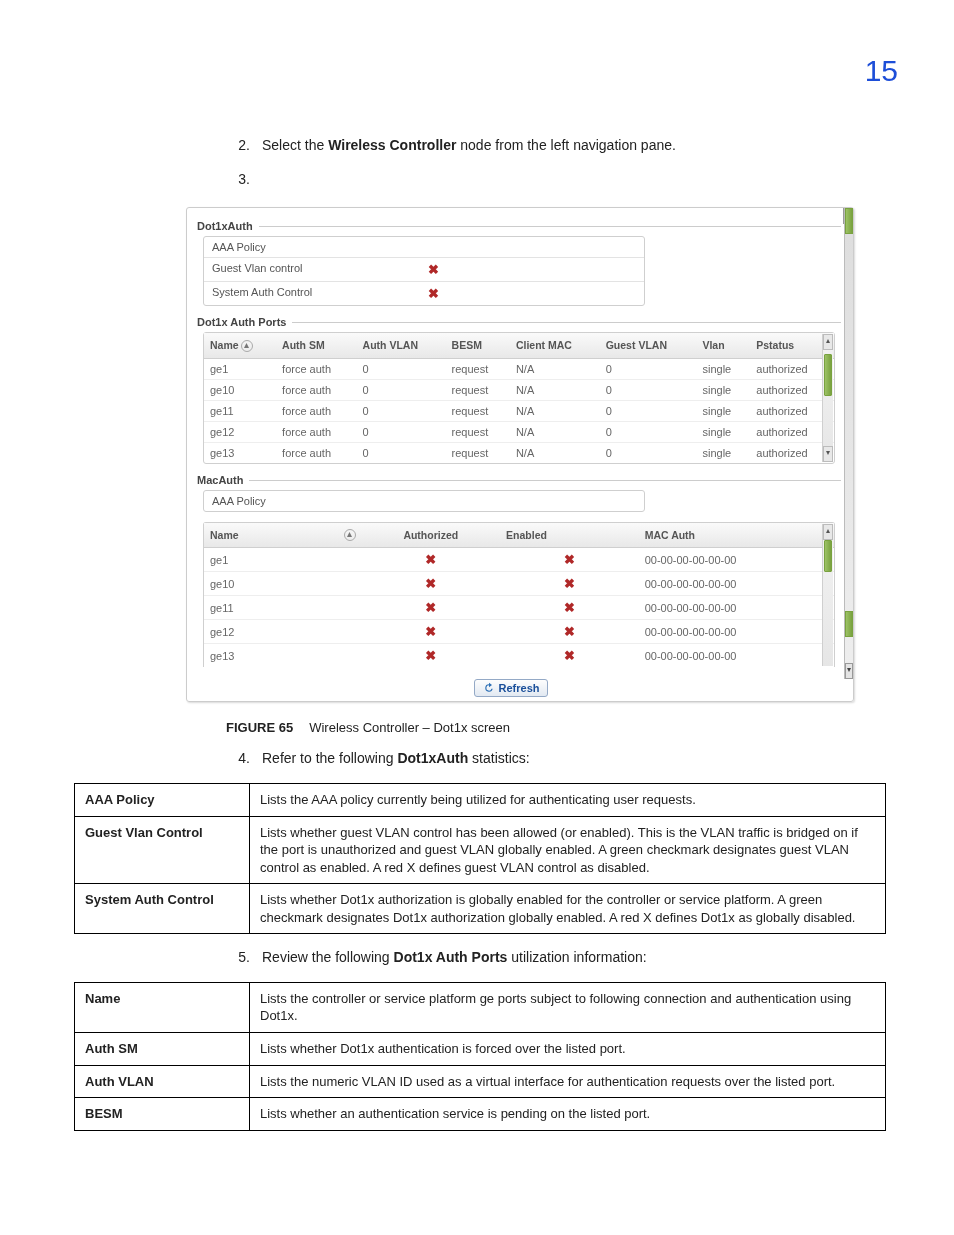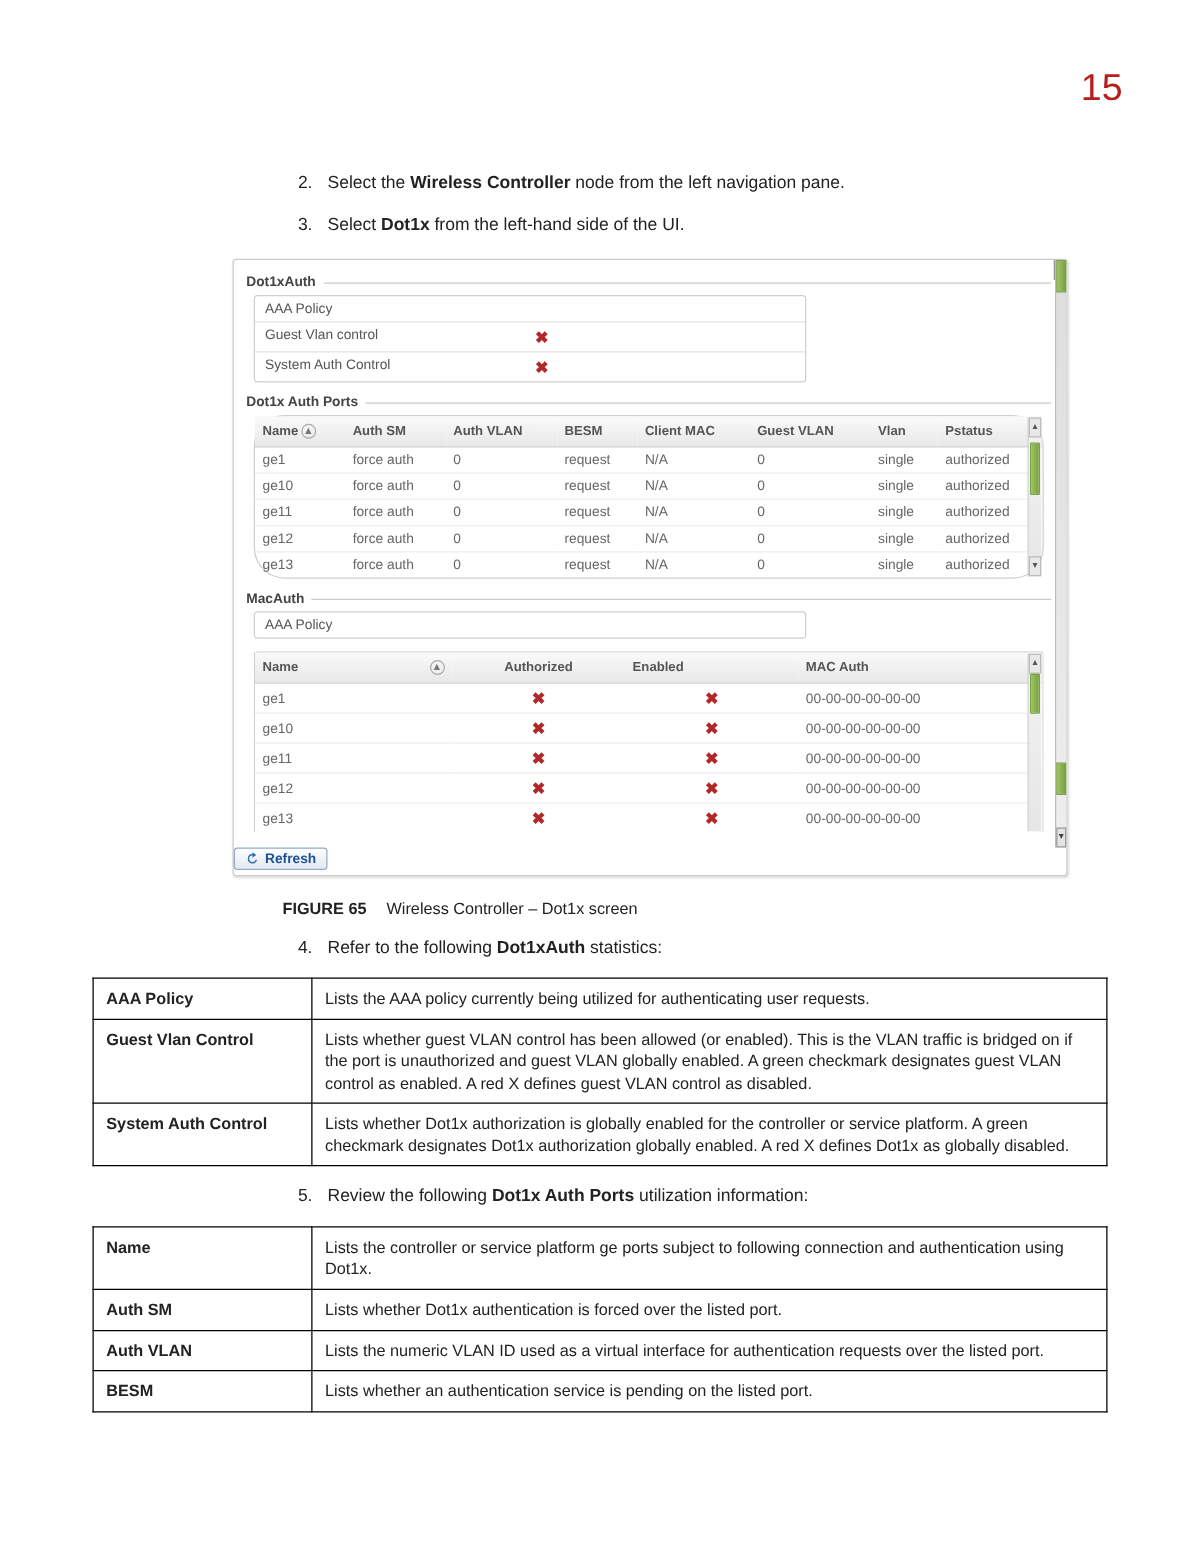--- a/index.html
+++ b/index.html
@@ -10,21 +10,21 @@
     padding: 40px 56px 60px 56px;
     width: 842px;
     position: relative;
   }
   .page-num {
     position: absolute;
     top: 54px;
     right: 56px;
     font-size: 30px;
     font-weight: 400;
-    color: #b91c1c;
+    color: #1d4ed8;
   }
   .content {
     margin-top: 96px;
     margin-left: 170px;
     margin-right: 0;
     font-size: 14px;
     line-height: 1.4;
   }
   .step {
     display: flex;
@@ -168,21 +168,21 @@
     border:1px solid #aaa;
     border-radius:50%;
     width:10px; height:10px;
     line-height:9px;
     text-align:center;
     margin-left:2px;
     vertical-align: middle;
   }
 
   .refresh-bar {
-    text-align: left;
+    text-align: center;
     padding: 2px 10px 4px 0;
     margin-right: 8px;
   }
   .refresh-btn {
     display: inline-flex;
     align-items: center;
     gap: 4px;
     font-size: 11px;
     font-weight: 700;
     color: #1a4f9a;
@@ -230,23 +230,20 @@
 
 <div class="content">
   <div class="step">
     <div class="num">2.</div>
     <div>
       <span>Select the </span><span class="bold">Wireless Controller</span><span> node from the left navigation pane.</span>
     </div>
   </div>
   <div class="step">
     <div class="num">3.</div>
-    <div>
-      <span>Select </span><span class="bold">Dot1x</span><span> from the left-hand side of the UI.</span>
-    </div>
   </div>
 </div>
 
 <div class="shot">
   <div class="shot-inner">
 
     <div class="outer-arrow-top">▴</div>
     <div class="outer-scrolltrack">
       <div class="thumb-top"></div>
       <div class="thumb-bottom"></div>
@@ -271,21 +268,21 @@
         <div class="kv-key">System Auth Control</div>
         <div class="kv-val"><span class="xmark">✖</span></div>
       </div>
     </div>
 
     <div class="sec-head">
       <span>Dot1x Auth Ports</span>
         <span class="line"></span>
     </div>
 
-    <div class="grid-wrap" style="margin-right:18px;border-radius:25px;">
+    <div class="grid-wrap" style="margin-right:18px;">
       <table class="grid">
         <thead>
           <tr>
             <th><span>Name</span><span class="sort-ind">▴</span></th>
             <th>Auth SM</th>
             <th>Auth VLAN</th>
             <th>BESM</th>
             <th>Client MAC</th>
             <th>Guest VLAN</th>
             <th>Vlan</th>

